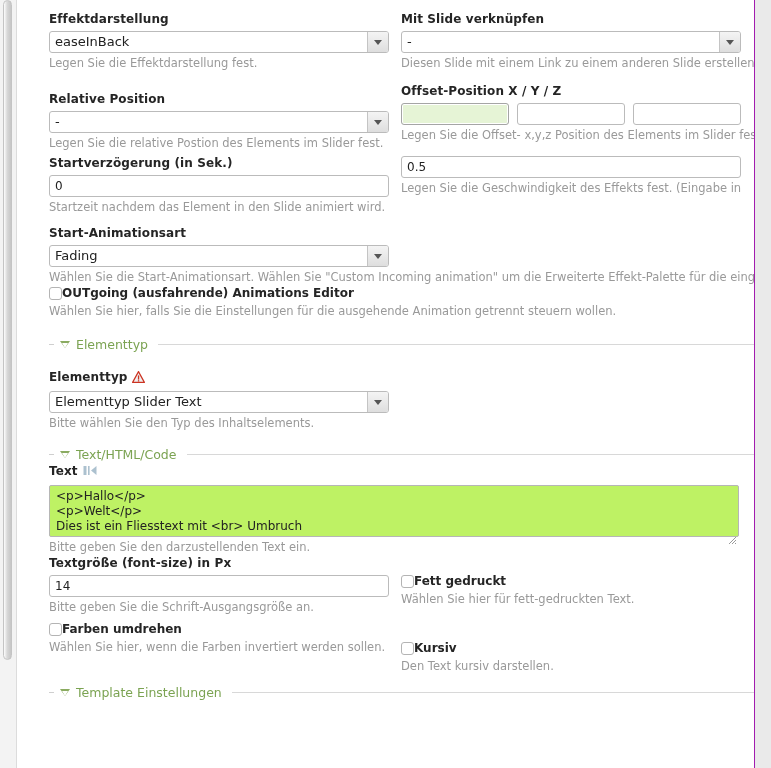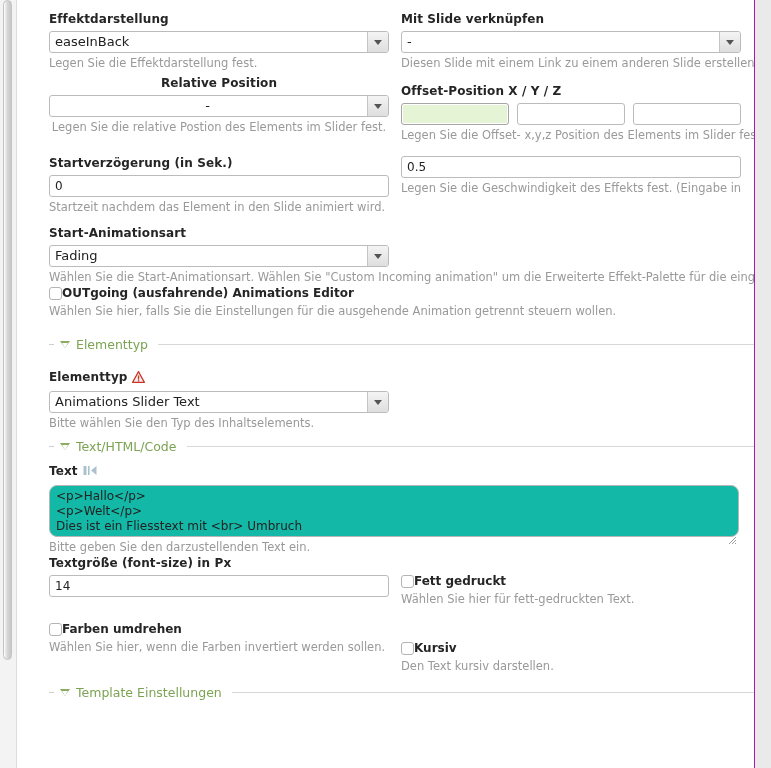--- a/index.html
+++ b/index.html
@@ -268,22 +268,22 @@
     opacity: 0.55;
   }
 
   
   .code-area {
     position: relative;
     box-sizing: border-box;
     width: 100%;
     height: 52px;
     border: 1px solid #b6b6b6;
-    border-radius: 8px;
-    background: #14b8a6;
+    border-radius: 2px;
+    background: #bef264;
     padding: 3px 6px;
     font-family: "DejaVu Sans", "Liberation Sans", sans-serif;
     font-size: 12px;
     line-height: 15px;
     color: #222;
     overflow: hidden;
     white-space: pre;
   }
   .resize-grip {
     position: absolute;
@@ -324,21 +324,21 @@
             <span class="select-value">-</span>
             <span class="select-arrow">
                 <i></i>
               </span>
           </div>
           <span class="hint">Diesen Slide mit einem Link zu einem anderen Slide erstellen.</span>
         </div>
       </div>
 
       <div class="row" style="height:72px;">
-        <div class="col-left" style="top:0;text-align:center;">
+        <div class="col-left" style="top:16px;">
           <span class="field-label">Relative Position</span>
           <div class="select-wrap">
             <span class="select-value">-</span>
             <span class="select-arrow">
                 <i></i>
               </span>
           </div>
           <span class="hint">Legen Sie die relative Postion des Elements im Slider fest.</span>
         </div>
 
@@ -401,31 +401,31 @@
       </div>
 
       <div class="row" style="height:72px;">
         <div class="col-left" style="top:12px;">
           <span class="field-label"><span>Elementtyp</span><span class="warn-icon"><svg width="13" height="12" viewBox="0 0 13 12">
                   <polygon points="6.5,0.6 12.4,11.4 0.6,11.4" fill="#f0f0f0" stroke="#cc3322" stroke-width="1.2" stroke-linejoin="round"></polygon>
                   <rect x="5.9" y="4.4" width="1.3" height="4.2" fill="#cc3322"></rect>
                   <rect x="5.9" y="9.2" width="1.3" height="1.3" fill="#cc3322"></rect>
                 </svg></span></span>
           <div class="select-wrap">
-            <span class="select-value">Animations Slider Text</span>
+            <span class="select-value">Elementtyp Slider Text</span>
             <span class="select-arrow">
                 <i></i>
               </span>
           </div>
           <span class="hint">Bitte wählen Sie den Typ des Inhaltselements.</span>
         </div>
       </div>
 
       <div class="row" style="height:28px;">
-        <div class="col-left" style="top:8px;width:706px;">
+        <div class="col-left" style="top:16px;width:706px;">
           <div class="legend-row">
             <span class="legend-dash"></span>
             <span class="legend-tri"></span>
             <span class="legend-text">Text/HTML/Code</span>
             <span class="legend-line"></span>
           </div>
         </div>
       </div>
 
       <div class="row" style="height:86px;">
@@ -442,20 +442,21 @@
           <svg class="resize-grip" style="position:absolute;right:2px;top:69px;" width="12" height="12" viewBox="0 0 12 12">
               <path d="M11 4 L4 11 M11 7 L7 11 M11 10 L10 11" stroke="#9a9a9a" stroke-width="1" fill="none"></path>
             </svg>
         </div>
       </div>
 
       <div class="row" style="height:72px;">
         <div class="col-left" style="top:12px;">
           <span class="field-label">Textgröße (font-size) in Px</span>
           <input class="text-input" type="text" value="14" style="">
+          <span class="hint">Bitte geben Sie die Schrift-Ausgangsgröße an.</span>
         </div>
 
         <div class="col-right" style="top:30px;">
           <div class="checkbox-row">
             <span class="cbox"></span>
             <span class="cbox-label">Fett gedruckt</span>
           </div>
           <span class="hint">Wählen Sie hier für fett-gedruckten Text.</span>
         </div>
       </div>

